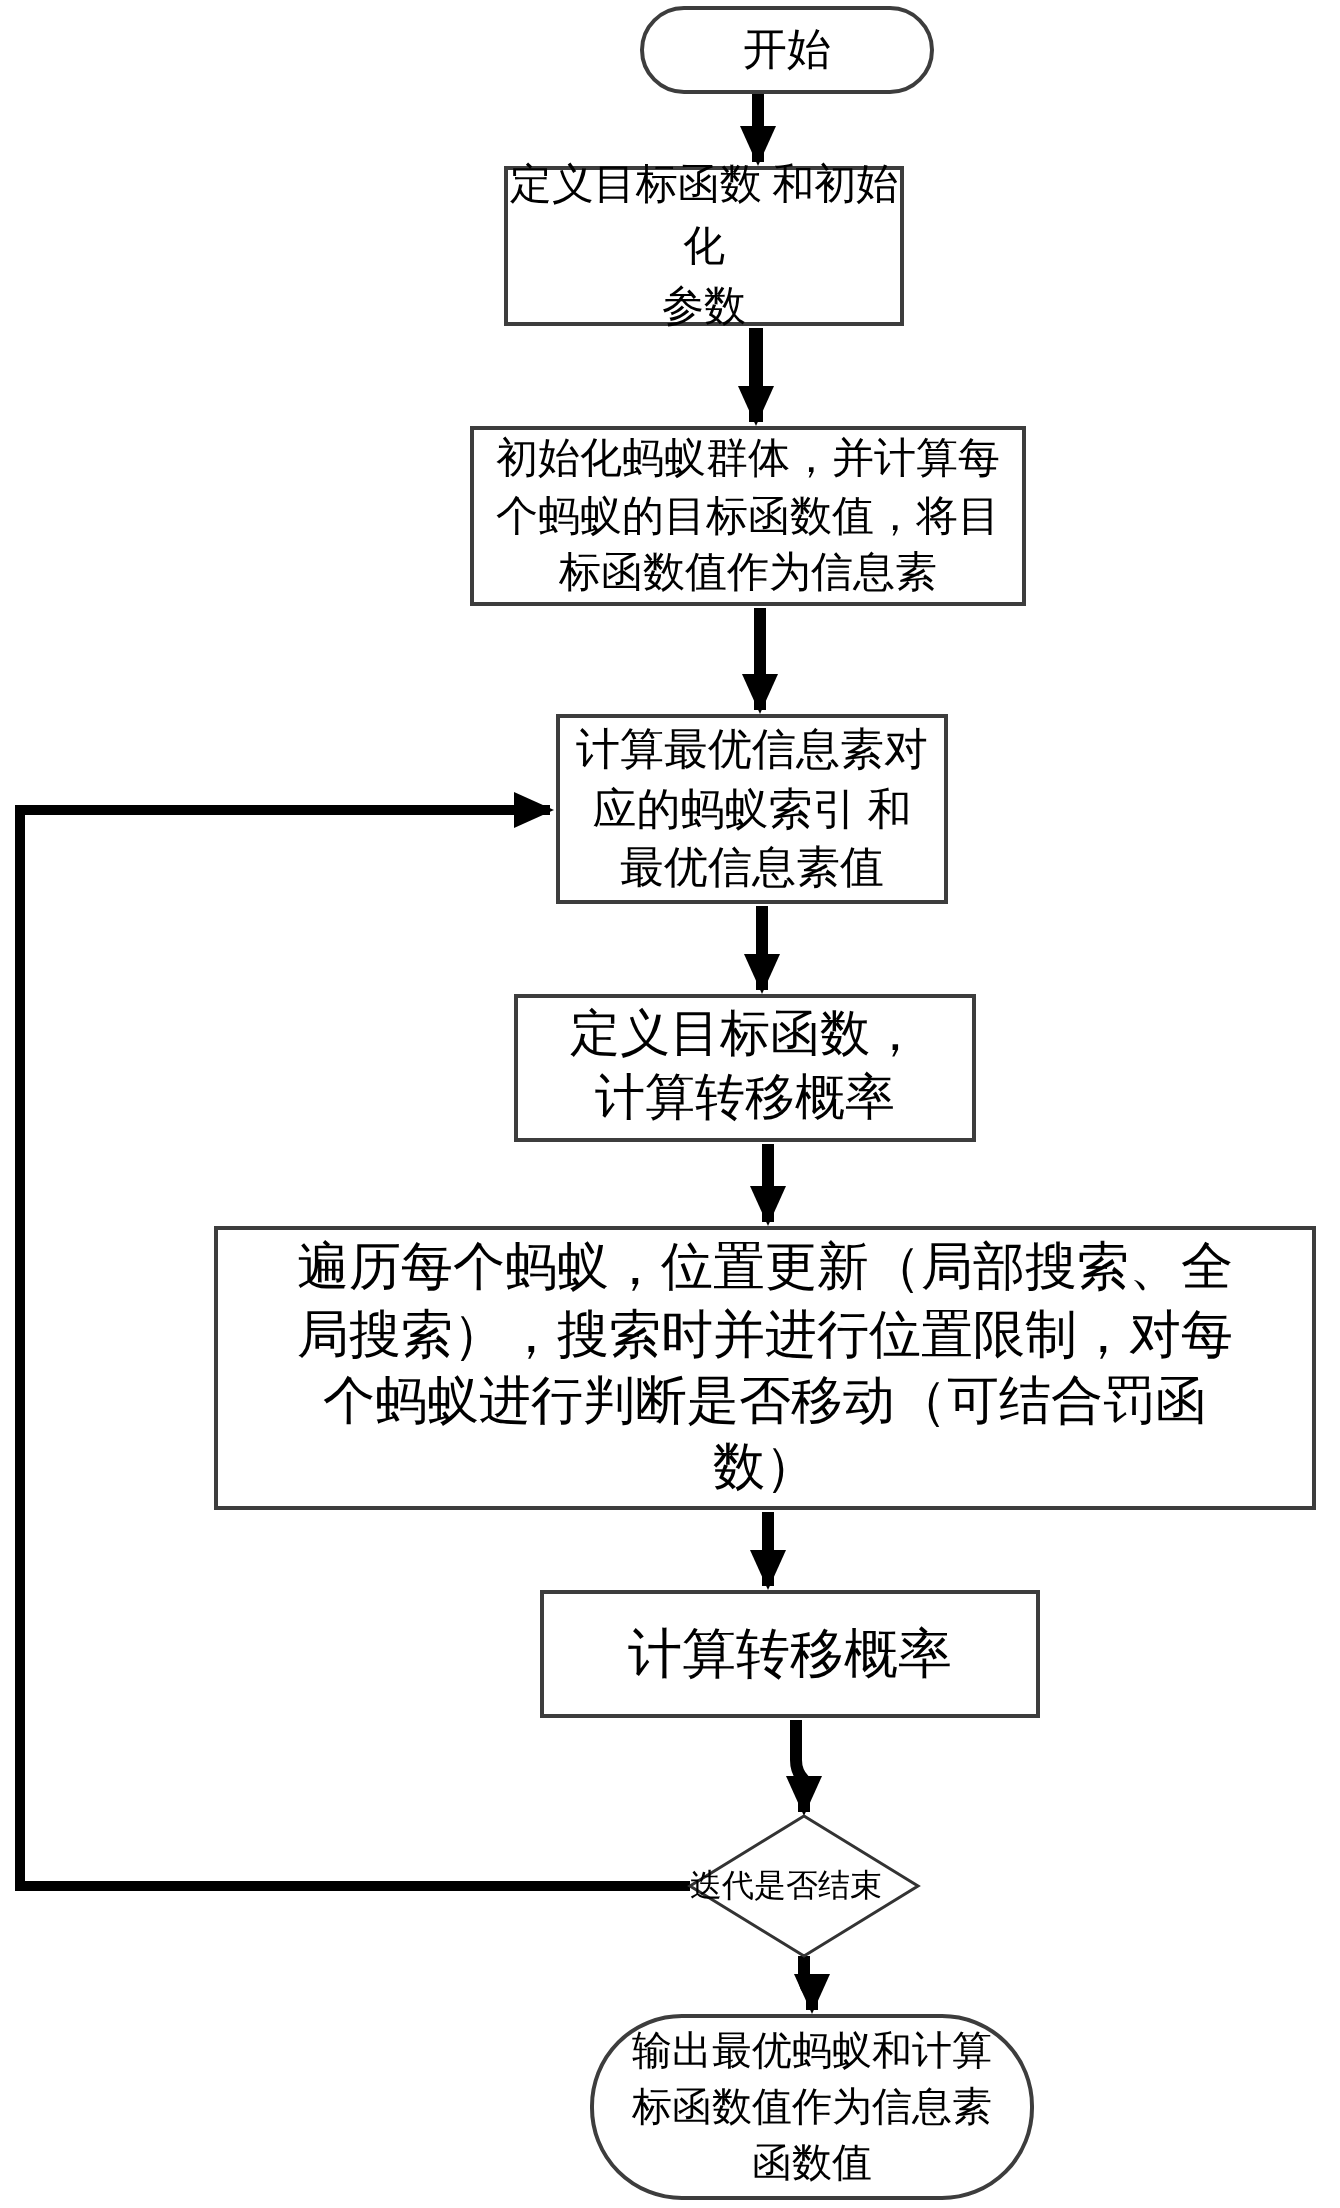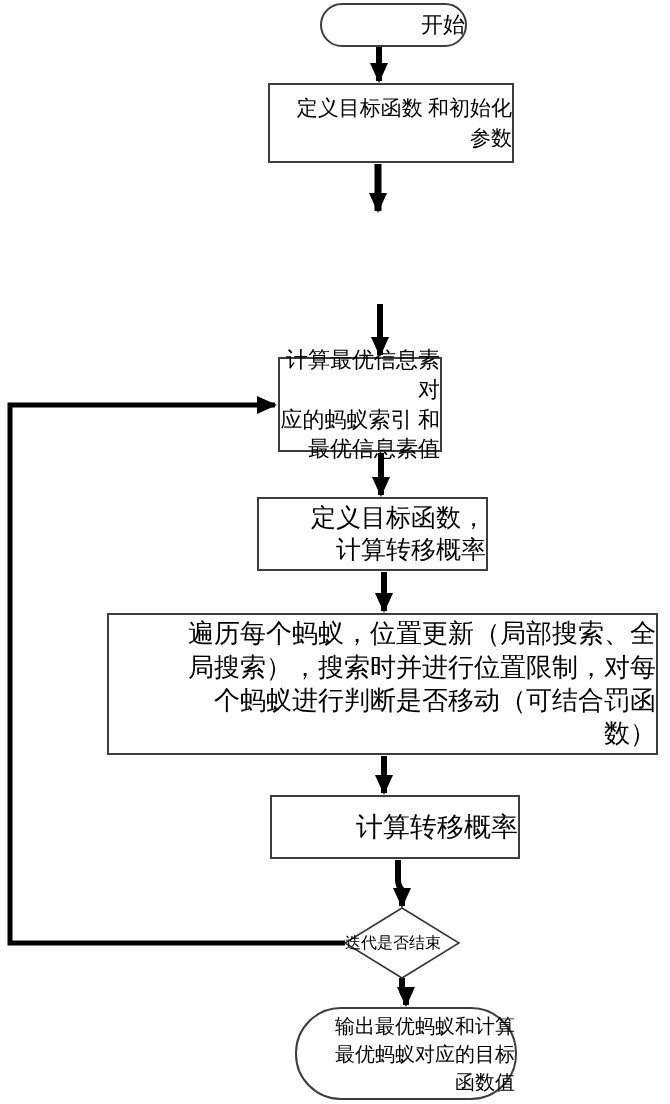--- a/index.html
+++ b/index.html
@@ -15,26 +15,26 @@
   .node{
     position:absolute;
     display:flex;align-items:center;justify-content:center;
     text-align:center;
     background:#ffffff;
     box-sizing:border-box;
     white-space:pre-line;
   }
   .process{border:2px solid #3d3d3d;}
   .terminator{border:2px solid #3d3d3d;}
-  .node span{white-space:pre-line;display:block;width:100%;text-align:right;}
+  .node span{white-space:pre-line;display:block;width:100%;}
 
   .n-start{left:320px;top:3px;width:147px;height:44px;border-radius:22px;font-size:22px;}
-  .n-define{left:252px;top:83px;width:246px;height:80px;font-size:21px;line-height:1.45;margin-left:16px;}
+  .n-define{left:252px;top:83px;width:200px;height:80px;font-size:21px;line-height:1.45;}
   .n-init{left:235px;top:213px;width:278px;height:90px;font-size:21px;line-height:1.35;}
-  .n-best{left:278px;top:357px;width:164px;height:95px;font-size:22px;line-height:1.35;}
+  .n-best{left:278px;top:357px;width:196px;height:95px;font-size:22px;line-height:1.35;}
   .n-traverse{left:257px;top:497px;width:231px;height:74px;font-size:25px;line-height:1.3;}
   .n-pos{left:107px;top:613px;width:551px;height:142px;font-size:26px;line-height:1.28;}
   .n-pher{left:270px;top:795px;width:250px;height:64px;font-size:27px;}
   .n-output{left:295px;top:1007px;width:222px;height:93px;border-radius:46px;font-size:20px;line-height:1.4;}
 
   .n-decision-label{
     position:absolute;left:345px;top:908px;width:114px;height:70px;
     display:flex;align-items:center;justify-content:flex-start;
     font-size:16px;background:transparent;white-space:nowrap;
   }
@@ -64,20 +64,25 @@
 
   <div class="node terminator n-start">
     <span>开始</span>
   </div>
 
   <div class="node process n-define">
     <span>定义目标函数 和初始化
 参数</span>
   </div>
 
+  <div class="node process n-init">
+    <span>初始化蚂蚁群体，并计算每
+个蚂蚁的目标函数值，将目
+标函数值作为信息素</span>
+  </div>
 
   <div class="node process n-best">
     <span>计算最优信息素对
 应的蚂蚁索引 和
 最优信息素值</span>
   </div>
 
   <div class="node process n-traverse">
     <span>定义目标函数，
 计算转移概率</span>
@@ -93,17 +98,17 @@
   <div class="node process n-pher">
     <span>计算转移概率</span>
   </div>
 
   <div class="n-decision-label">
     <span>迭代是否结束</span>
   </div>
 
   <div class="node terminator n-output">
     <span>输出最优蚂蚁和计算
-最优蚂蚁对应的目标
+标函数值作为信息素
 函数值</span>
   </div>
 
 </div>
 
 </body></html>

